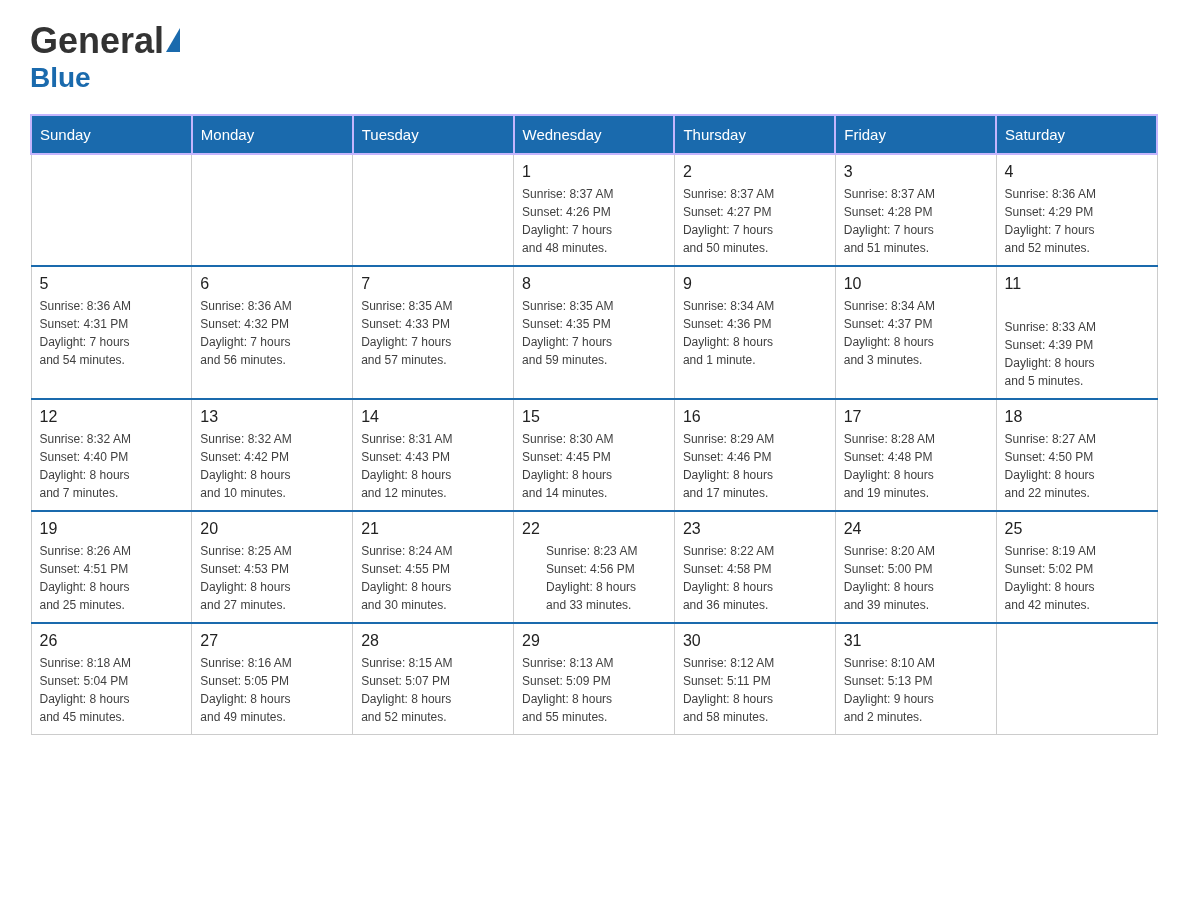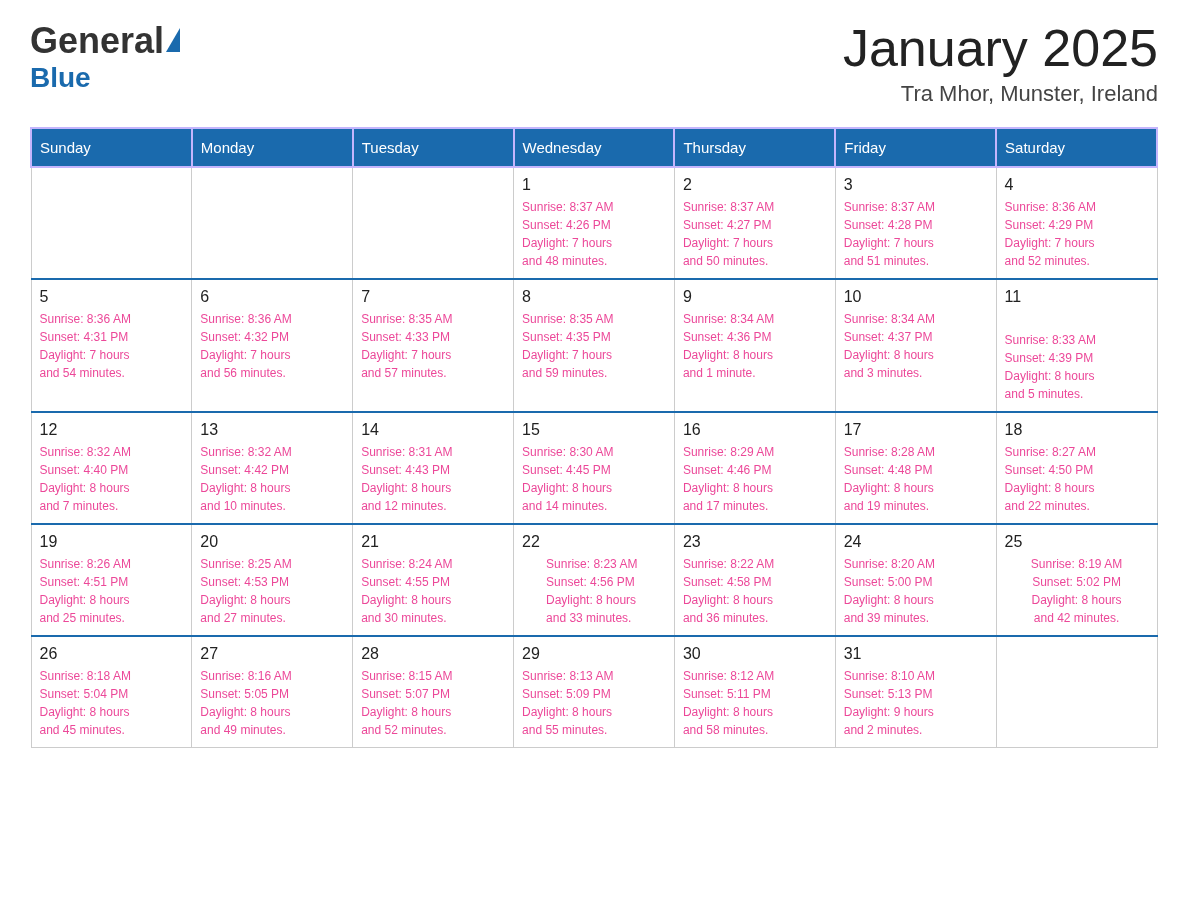--- a/index.html
+++ b/index.html
@@ -85,41 +85,37 @@
     }
     .day-number {
       font-size: 16px;
       font-weight: normal;
       color: #222;
       margin-bottom: 4px;
       display: block;
     }
     .day-info {
       font-size: 12px;
-      color: #ec4899;
+      color: #404040;
       line-height: 1.5;
     }
     .row-divider td {
       border-top: 2px solid #1a6aad;
     }
   </style>
 </head>
 <body>
 
 <div class="header">
   <div class="logo-container">
     <div class="logo-top-row">
       <span class="logo-text-general">General</span>
       <div class="logo-triangle"></div>
     </div>
     <span class="logo-text-blue">Blue</span>
-  </div>
-  <div class="title-section">
-    <div class="month-title">January 2025</div>
-    <div class="location-title">Tra Mhor, Munster, Ireland</div>
   </div>
 </div>
 
 <table class="calendar">
   <thead>
     <tr>
     <th>Sunday</th>
         <th>Monday</th>
         <th>Tuesday</th>
         <th>Wednesday</th>
@@ -302,21 +298,21 @@
         </td>
         <td>
           <span class="day-number">24</span>
           <div class="day-info" style="white-space: pre-line;">Sunrise: 8:20 AM
 Sunset: 5:00 PM
 Daylight: 8 hours
 and 39 minutes.</div>
         </td>
         <td>
           <span class="day-number">25</span>
-          <div class="day-info" style="white-space: pre-line; text-align: center;">Sunrise: 8:19 AM
+          <div class="day-info" style="white-space: pre-line;">Sunrise: 8:19 AM
 Sunset: 5:02 PM
 Daylight: 8 hours
 and 42 minutes.</div>
         </td>
       </tr>
       <tr class="row-divider">
         <td>
           <span class="day-number">26</span>
           <div class="day-info" style="white-space: pre-line;">Sunrise: 8:18 AM
 Sunset: 5:04 PM

